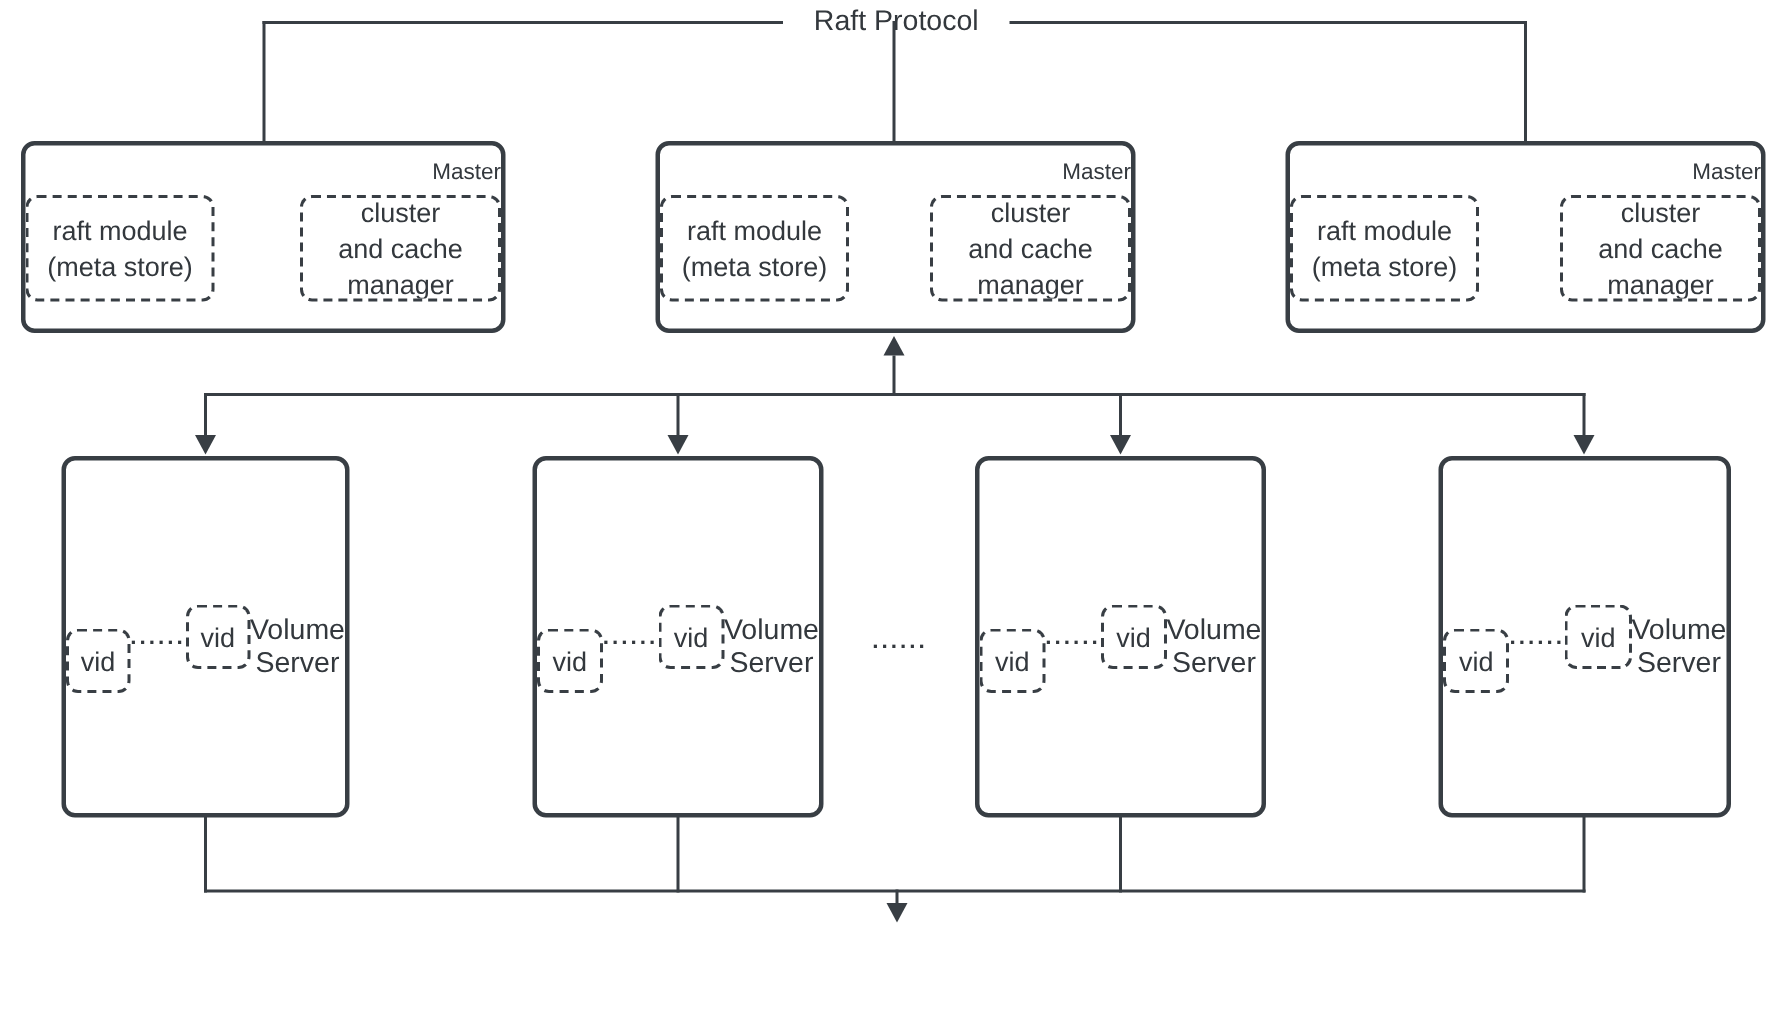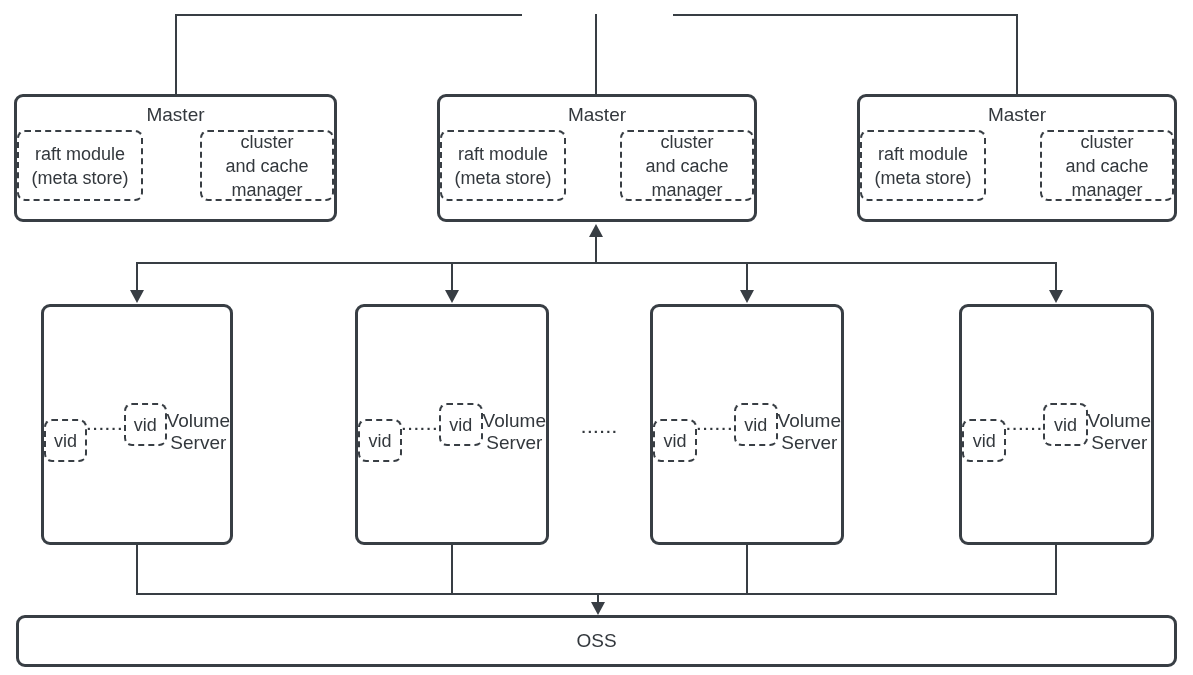--- a/index.html
+++ b/index.html
@@ -22,41 +22,42 @@
     border-left:7px solid transparent;border-right:7px solid transparent;
     border-top:13px solid var(--stroke);}
   .tri-up{position:absolute;width:0;height:0;
     border-left:7px solid transparent;border-right:7px solid transparent;
     border-bottom:13px solid var(--stroke);}
   .box{position:absolute;box-sizing:border-box;background:var(--bg);
     border:3px solid var(--stroke);border-radius:9px;}
   .dashed-box{box-sizing:border-box;border:2px dashed var(--stroke);border-radius:8px;
     display:flex;flex-direction:column;align-items:center;justify-content:center;
     text-align:center;font-size:18px;line-height:24px;overflow:hidden;}
-  .master-title{text-align:center;font-size:19px;height:33px;line-height:36px;}
+  .master-title{text-align:right;font-size:15px;height:33px;line-height:36px;}
   .master-row{display:flex;justify-content:space-between;gap:15px;}
   .raft-module{width:126px;height:71px;}
   .cluster-box{width:134px;height:71px;line-height:24px;}
   .vs{display:flex;flex-direction:row;align-items:center;}
   .vs-vid{width:122px;height:43px;margin-top:32px;flex-direction:row;}
   .vs-dots{height:43px;display:flex;align-items:center;justify-content:center;
     font-weight:bold;font-size:15px;letter-spacing:2px;}
   .vs-label{margin-top:15px;font-size:19px;text-align:center;}
   .float-label{position:absolute;display:flex;align-items:center;justify-content:center;
     font-size:19px;background:var(--bg);}
   .ellipsis{position:absolute;font-weight:bold;font-size:15px;letter-spacing:2px;
     text-align:center;}
   .oss-box{display:flex;align-items:center;justify-content:center;font-size:19px;}
 </style>
 </head>
 <body>
 
 <div class="canvas">
 
   <div class="hline" style="left:175px;top:14px;width:347px;"></div>
+  <div class="float-label" style="left:522px;top:4px;width:151px;height:22px;">Raft Protocol</div>
   <div class="hline" style="left:673px;top:14px;width:344px;"></div>
   <div class="vline" style="left:175px;top:14px;height:80px;"></div>
   <div class="vline" style="left:595px;top:14px;height:80px;"></div>
   <div class="vline" style="left:1016px;top:14px;height:80px;"></div>
 
   <div class="box" style="left:14px;top:94px;width:323px;height:128px;">
     <div class="master-title">Master</div>
     <div class="master-row">
       <div class="dashed-box raft-module">
         <div>raft module</div>
@@ -145,17 +146,14 @@
   </div>
 
   <div class="vline" style="left:136px;top:544px;height:51px;"></div>
   <div class="vline" style="left:451px;top:544px;height:51px;"></div>
   <div class="vline" style="left:746px;top:544px;height:51px;"></div>
   <div class="vline" style="left:1055px;top:544px;height:51px;"></div>
   <div class="hline" style="left:136px;top:593px;width:921px;"></div>
   <div class="vline" style="left:597px;top:593px;height:10px;"></div>
   <div class="tri-down" style="left:591px;top:602px;"></div>
 
-  <div class="box oss-box" style="left:16px;top:615px;width:1161px;height:52px;">
-    <div>OSS</div>
-  </div>
 
 </div>
 
 </body></html>

